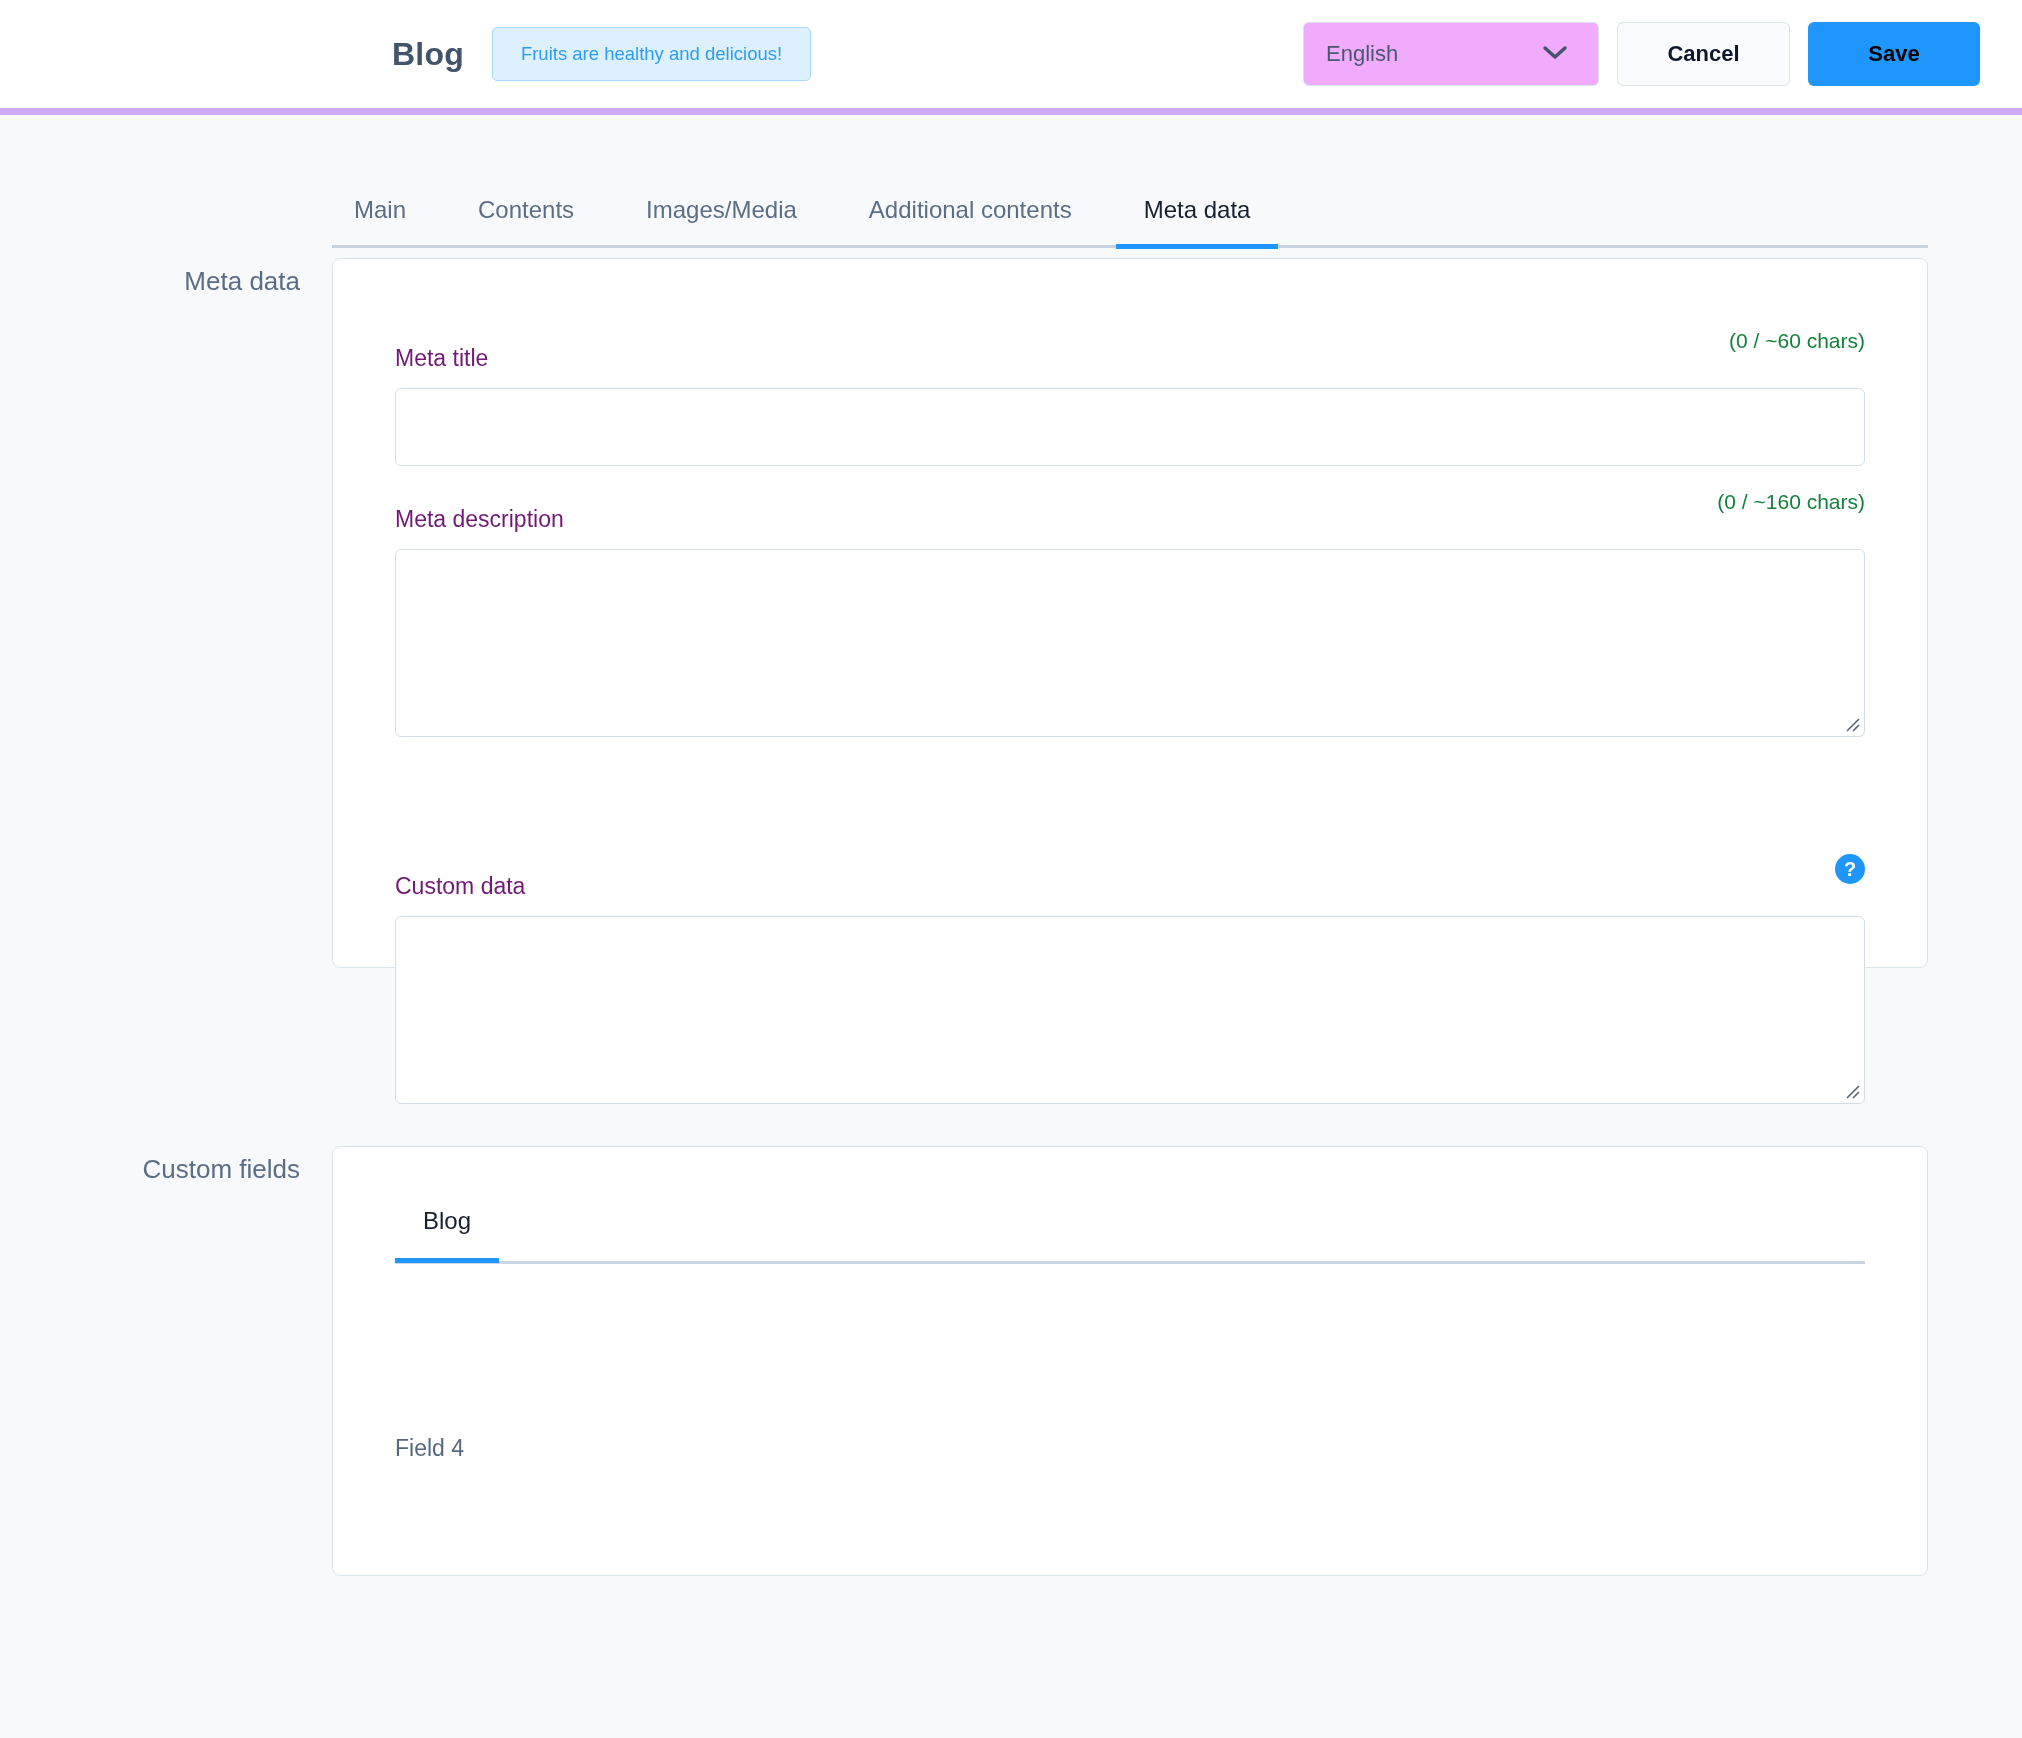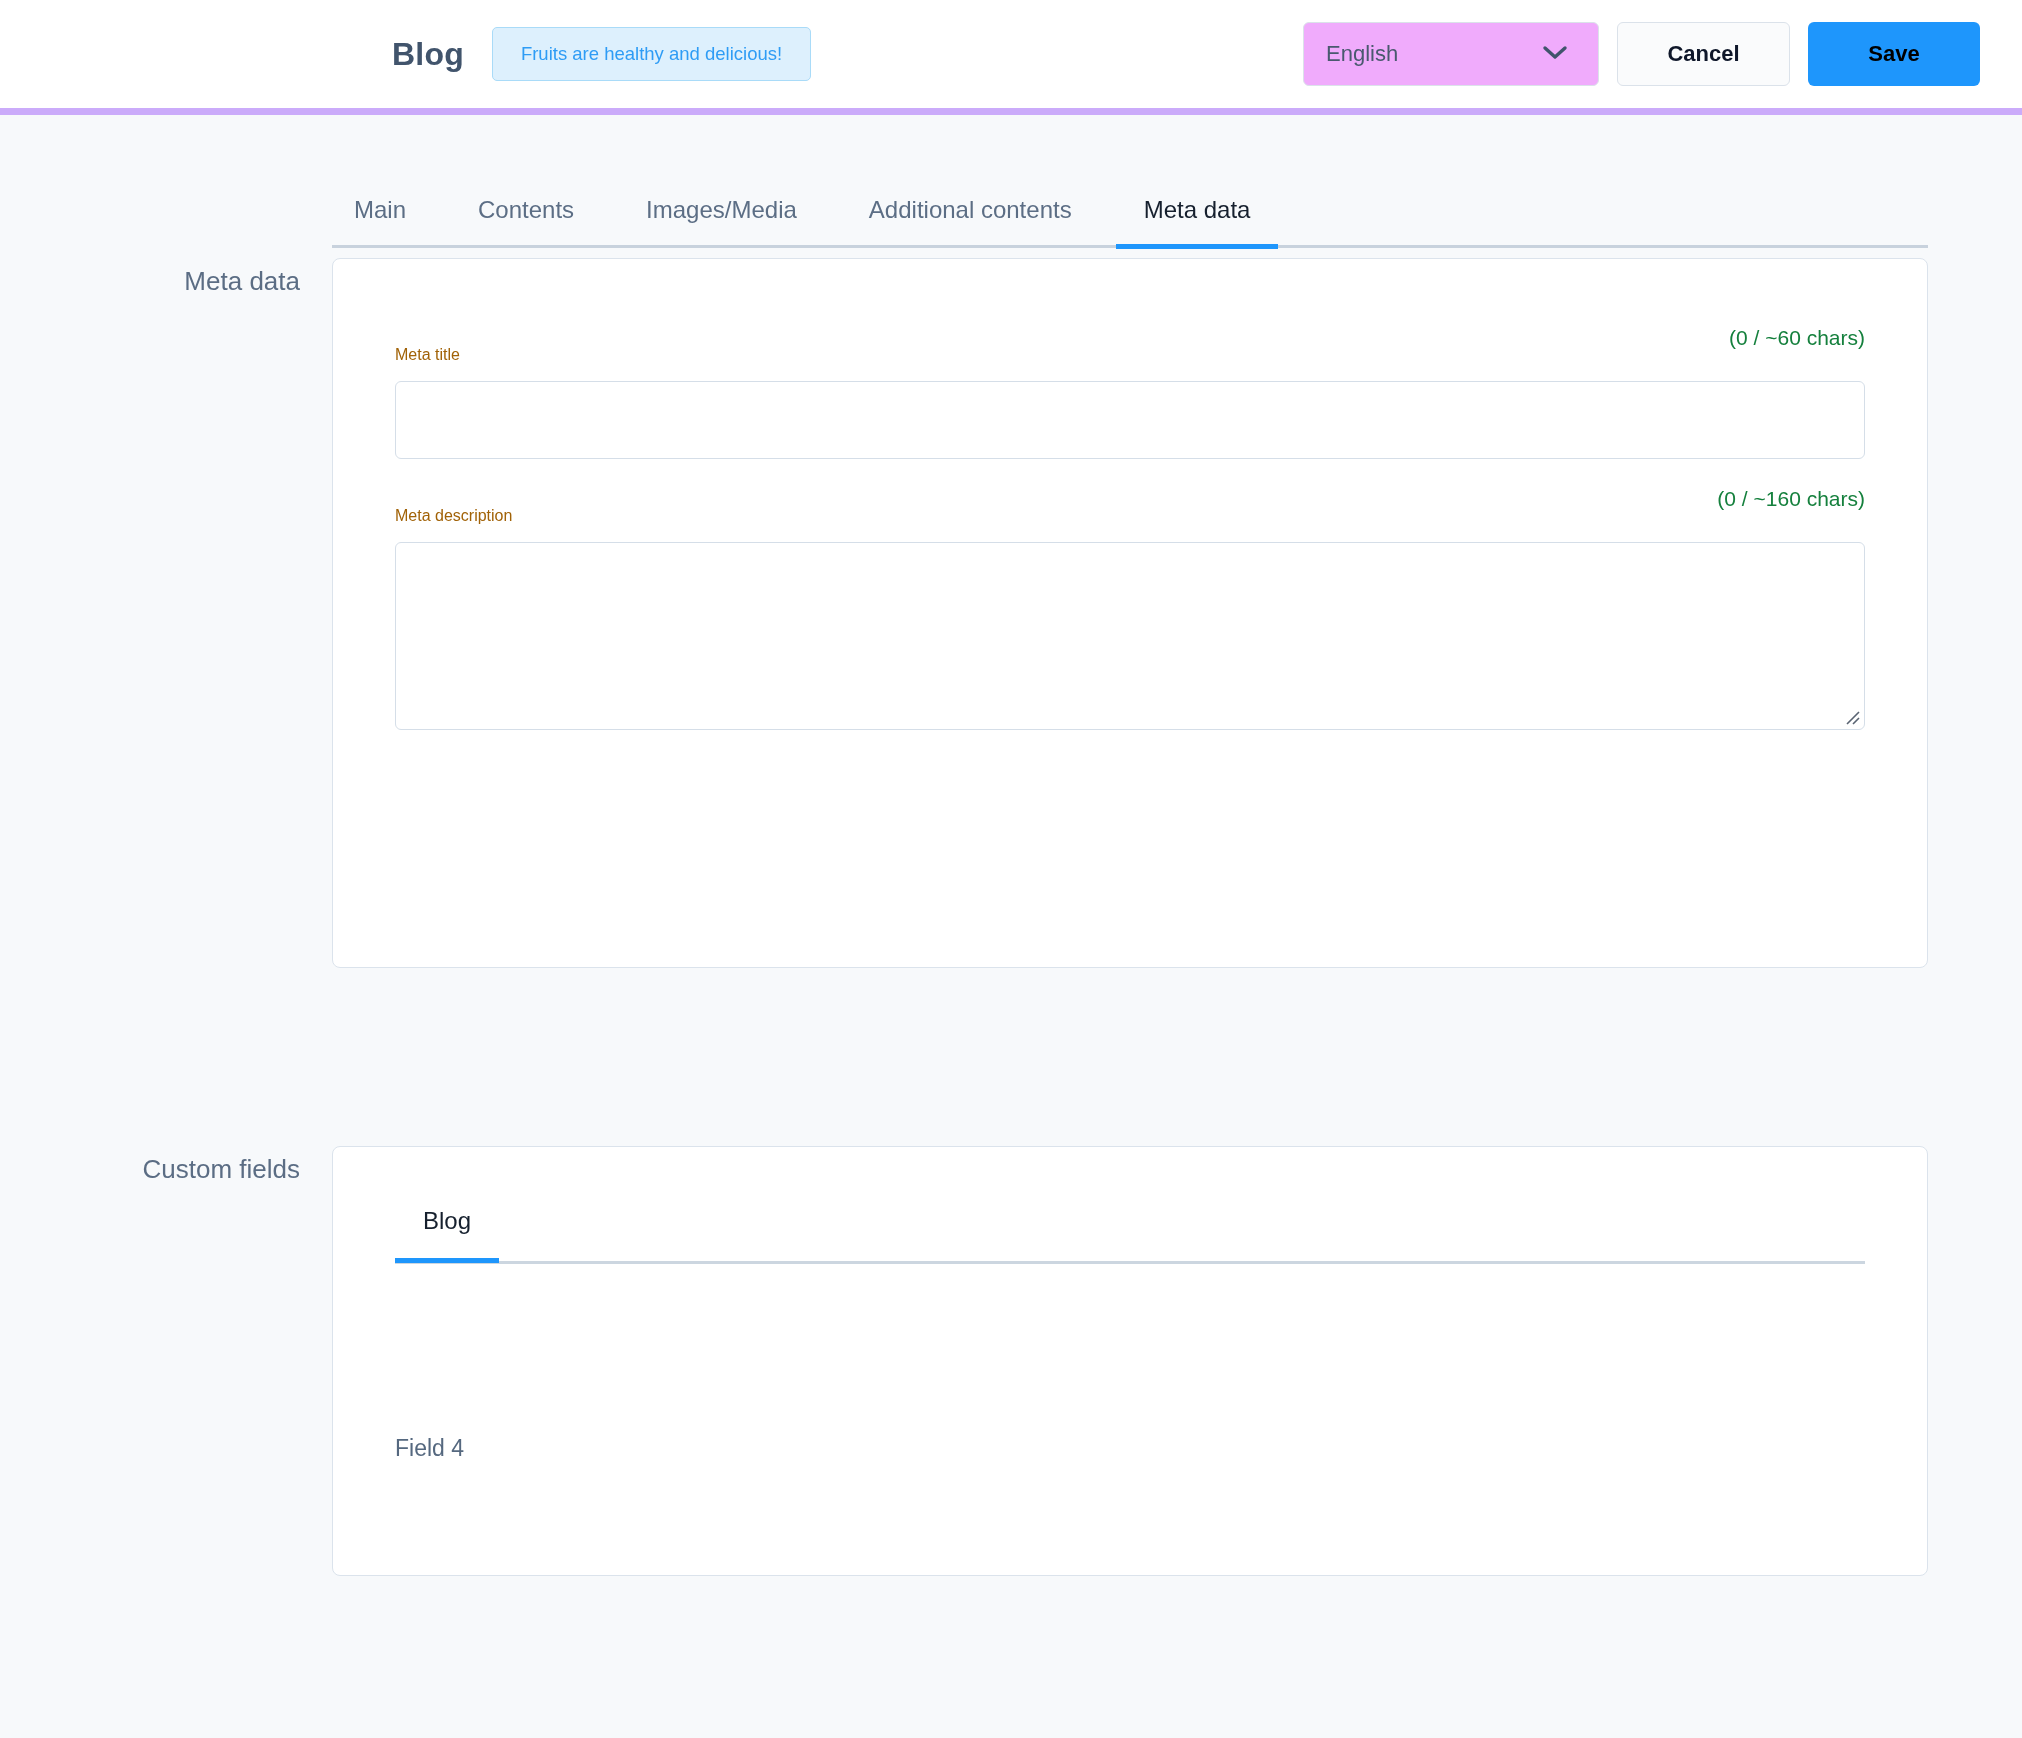--- a/index.html
+++ b/index.html
@@ -197,22 +197,22 @@
     left: 62px;
     right: 62px;
   }
   .field-head {
     display: flex;
     align-items: center;
     justify-content: space-between;
     margin-bottom: 18px;
   }
   .field-label {
-    font-size: 16px;
-    color: #a16207;
+    font-size: 23px;
+    color: #701a75;
     line-height: 1;
     margin-top: 36px;
   }
   .field-counter {
     font-size: 21px;
     color: #15803d;
     line-height: 1;
   }
   .text-input {
     width: 100%;
@@ -371,20 +371,34 @@
         <div class="ta-wrap">
           <textarea class="text-area" style="height: 188px;" placeholder=""></textarea>
           <span class="resize-grip">
             <svg width="18" height="18" viewBox="0 0 18 18" aria-hidden="true">
               <path d="M17 5 L5 17 M17 11 L11 17" stroke="#5a6472" stroke-width="1.6" fill="none"></path>
             </svg>
           </span>
         </div>
       </div>
 
+      <div class="field" style="top:580px">
+        <div class="field-head">
+          <div class="field-label">Custom data</div>
+          <div class="help-badge">?</div>
+        </div>
+        <div class="ta-wrap">
+          <textarea class="text-area" style="height: 188px;" placeholder=""></textarea>
+          <span class="resize-grip">
+            <svg width="18" height="18" viewBox="0 0 18 18" aria-hidden="true">
+              <path d="M17 5 L5 17 M17 11 L11 17" stroke="#5a6472" stroke-width="1.6" fill="none"></path>
+            </svg>
+          </span>
+        </div>
+      </div>
 
     </div>
   </div>
 
   <div class="section">
     <div class="section-label" id="custom-label">Custom fields</div>
 
     <div class="card" id="custom-card">
 
       <div class="inner-tabs-wrap">

